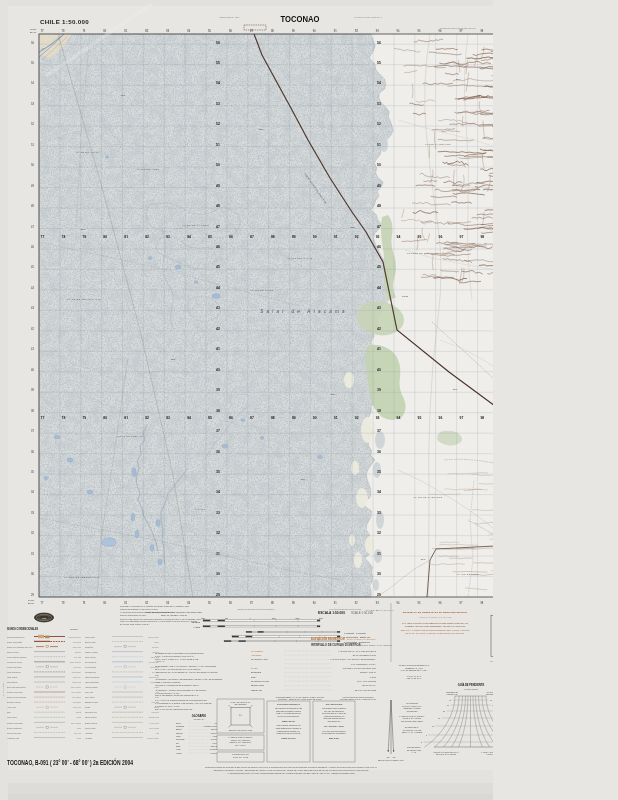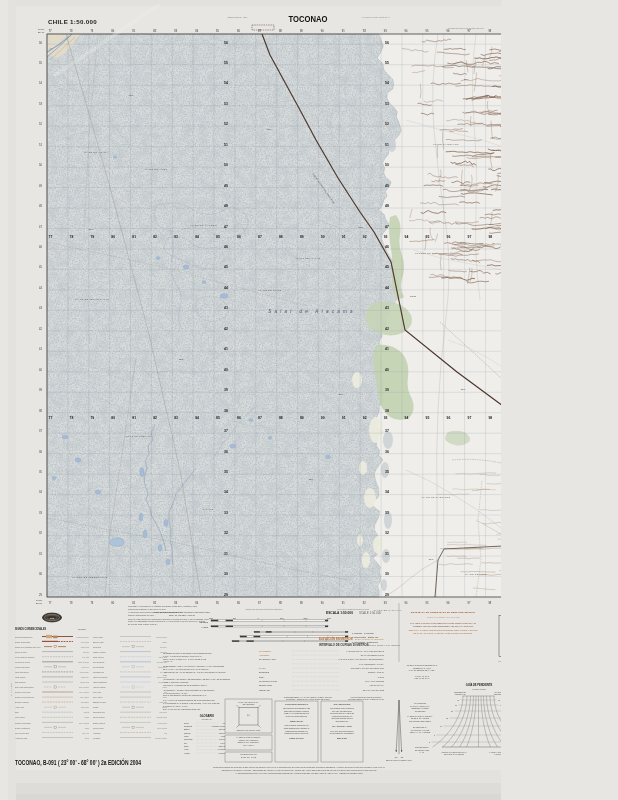--- a/index.html
+++ b/index.html
@@ -1,15 +1,15 @@
 <!DOCTYPE html>
 <html><head><meta charset="utf-8"><title>TOCONAO</title>
 <style>
 html,body{margin:0;padding:0;background:#e8e6e2;font-family:"Liberation Sans",sans-serif;}
-#page{width:493px;height:800px;position:relative;overflow:hidden;padding-left:8px;}
+#page{width:493px;height:800px;position:relative;overflow:hidden;}
 </style></head>
 <body>
 <div id="page">
 <svg xmlns="http://www.w3.org/2000/svg" width="618" height="800" viewBox="0 0 618 800" font-family="Liberation Sans, sans-serif">
 <defs>
 <pattern id="stip" width="6" height="6" patternUnits="userSpaceOnUse" patternTransform="rotate(8)">
 <rect width="6" height="6" fill="#d4d8da"></rect>
 <rect x="0.4" y="0.7" width="1" height="0.9" fill="#9ca6ac"></rect>
 <rect x="3.2" y="0.2" width="0.8" height="0.8" fill="#b3bcc0"></rect>
 <rect x="5.0" y="1.6" width="0.9" height="0.8" fill="#98a3a9"></rect>

